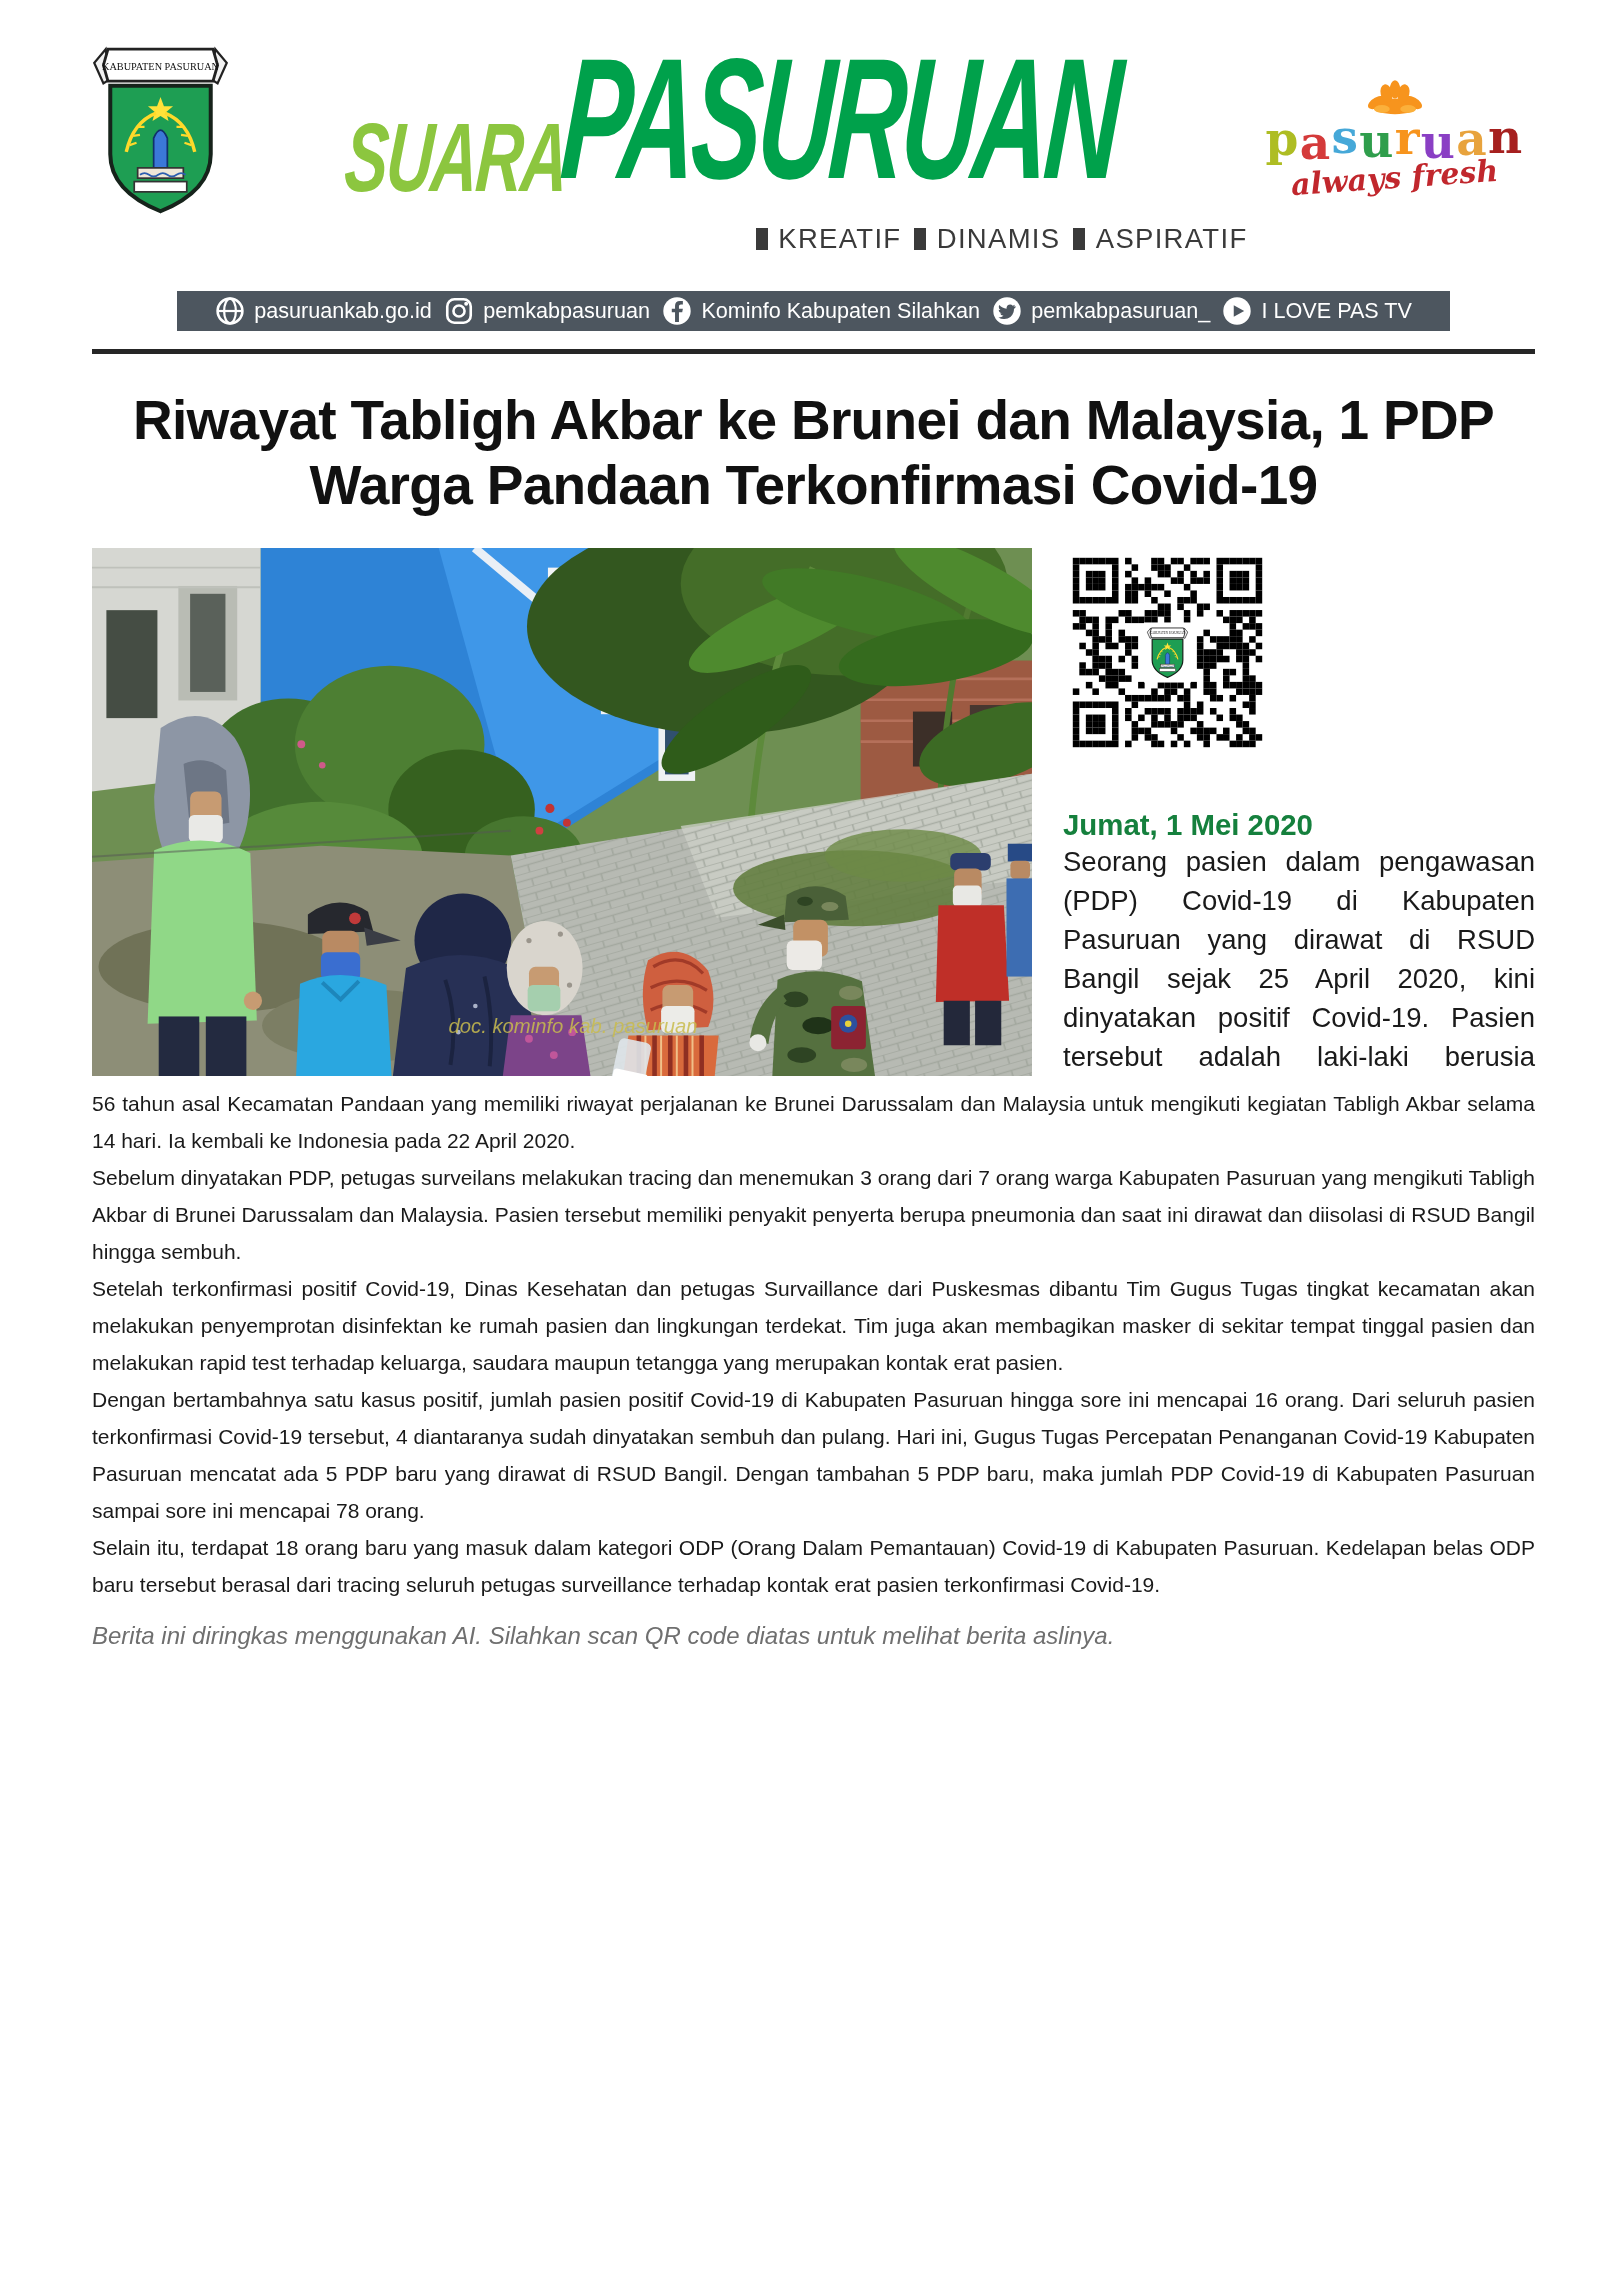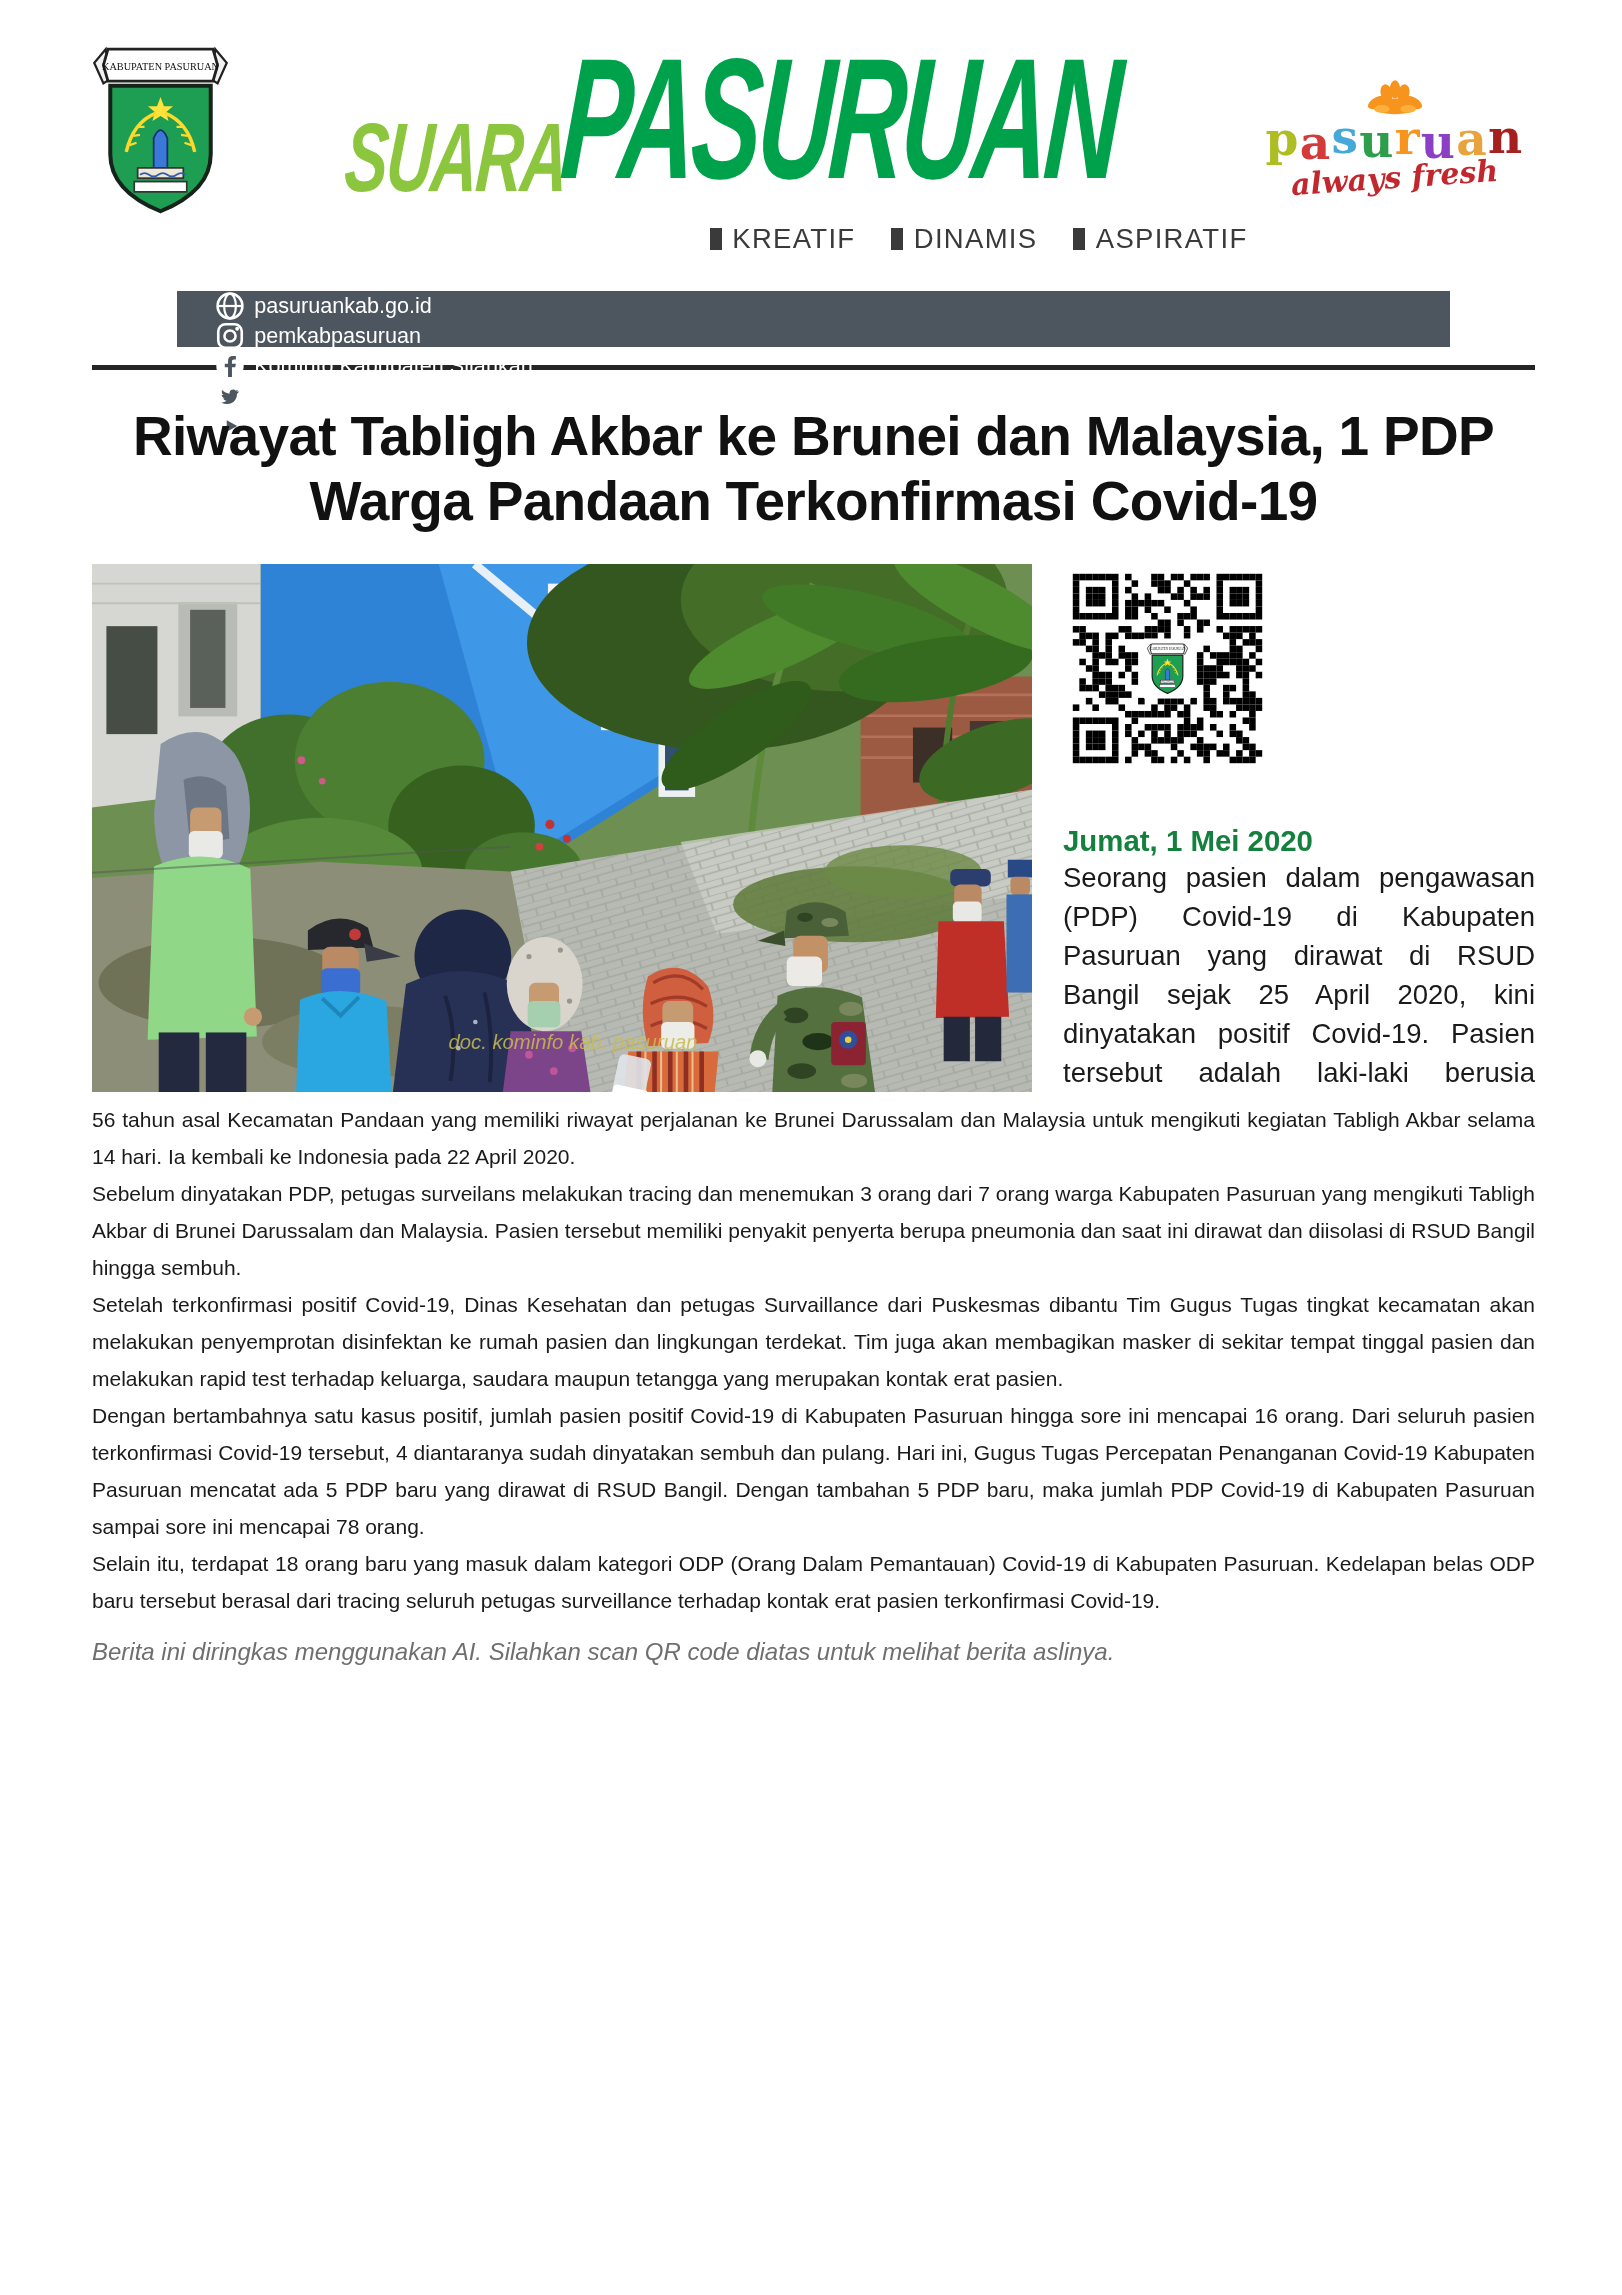--- a/index.html
+++ b/index.html
@@ -18,41 +18,41 @@
   .brand-suara{
     font-size:65px;font-weight:bold;font-style:italic;color:#8CC63F;
     transform:scaleY(1.5) skewX(-6deg);transform-origin:bottom right;
     letter-spacing:-2px;margin-right:-6.5px;display:inline-block;
   }
   .brand-pasuruan{
     font-size:111px;font-weight:bold;font-style:italic;color:#00A14B;
     transform:scaleY(1.55) scaleX(0.95) skewX(-6deg);transform-origin:bottom left;
     letter-spacing:-4.6px;display:inline-block;
   }
-  .tagline-row{align-self:flex-end;display:flex;align-items:center;gap:36px;margin-top:17px;margin-right:6.5px;}
+  .tagline-row{align-self:flex-end;display:flex;align-items:center;gap:13px;margin-top:17px;margin-right:6.5px;}
   .tag-item{display:flex;align-items:center;gap:10.5px;}
   .tag-bullet{width:11.8px;height:22px;background:#3a3a3a;display:inline-block;}
   .tag-label{font-size:27.5px;color:#3a3a3a;letter-spacing:1.3px;}
   .citybrand-col{width:281px;flex:0 0 auto;margin-top:44px;text-align:center;}
   .cb-flower{display:block;margin:0 auto -9.2px auto;}
   .cb-word{font-family:"DejaVu Serif",serif;font-weight:bold;font-size:47px;line-height:1;letter-spacing:1.3px;}
   .cb-word span{display:inline-block;}
   .cb-word span:nth-child(1){color:#aebd23;transform:translateY(2.6px);}
   .cb-word span:nth-child(2){color:#d43a3a;transform:translateY(6.5px);}
   .cb-word span:nth-child(3){color:#46a8d8;transform:translateY(1.3px);}
   .cb-word span:nth-child(4){color:#2f9e4c;transform:translateY(5.2px);}
   .cb-word span:nth-child(5){color:#f7941d;transform:translateY(2px);}
   .cb-word span:nth-child(6){color:#8a3fc4;transform:translateY(5.9px);}
   .cb-word span:nth-child(7){color:#e8a33d;transform:translateY(2.6px);}
   .cb-word span:nth-child(8){color:#a6201f;transform:translateY(0.7px);}
   .cb-script{font-family:"DejaVu Serif",serif;font-style:italic;font-weight:bold;font-size:30px;color:#c1272d;margin-top:1.3px;transform:rotate(-4deg);}
   
   .social-bar{
-    margin:29px 85px 0 85px;height:56px;background:#4d565f;
-    display:flex;justify-content:space-between;padding:0 38px;flex-direction:column;
+    margin:29px 85px 0 85px;height:40px;background:#4d565f;
+    display:flex;justify-content:space-between;padding:0 38px;
   }
   .social-item{display:flex;align-items:center;gap:9.2px;}
   .social-item svg{display:block;}
   .social-label{color:#ffffff;font-size:21.6px;white-space:nowrap;}
   .rule{margin-top:18.3px;border-top:5.2px solid #262626;}
   
   .headline{
     margin-top:34px;text-align:center;font-weight:bold;color:#111;
     font-size:55px;line-height:1.18;letter-spacing:-0.7px;
   }

